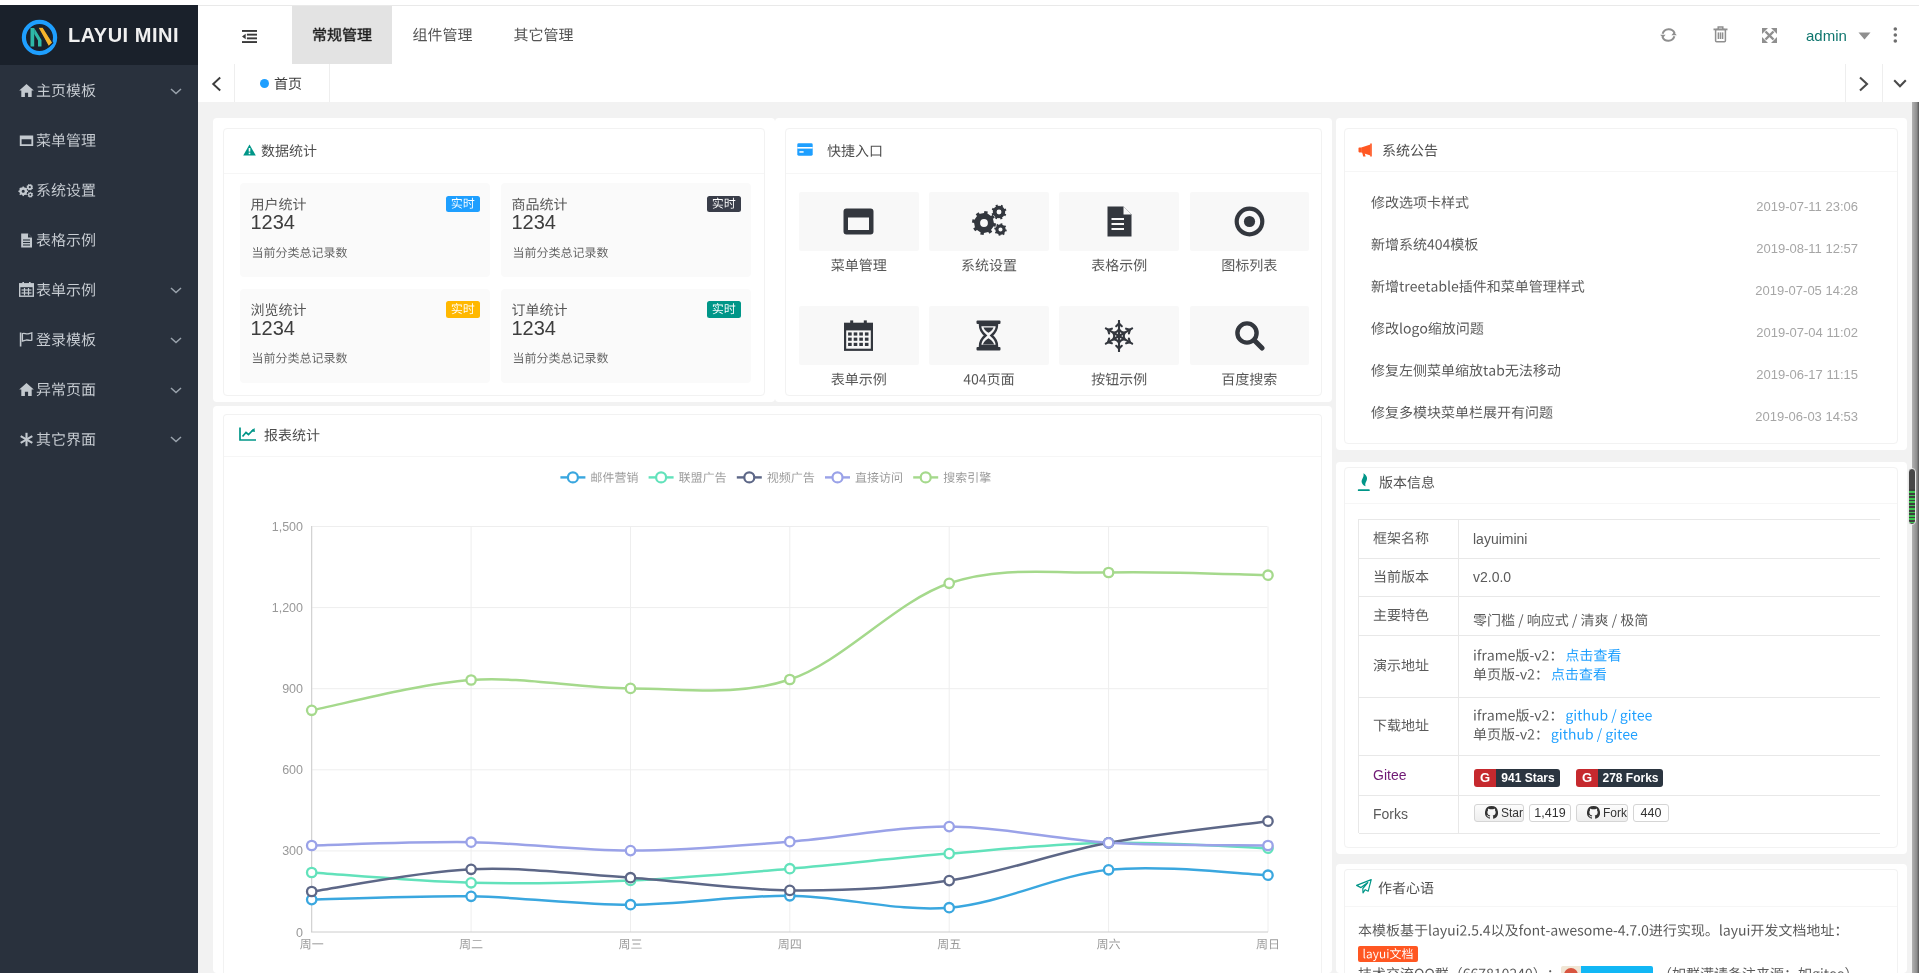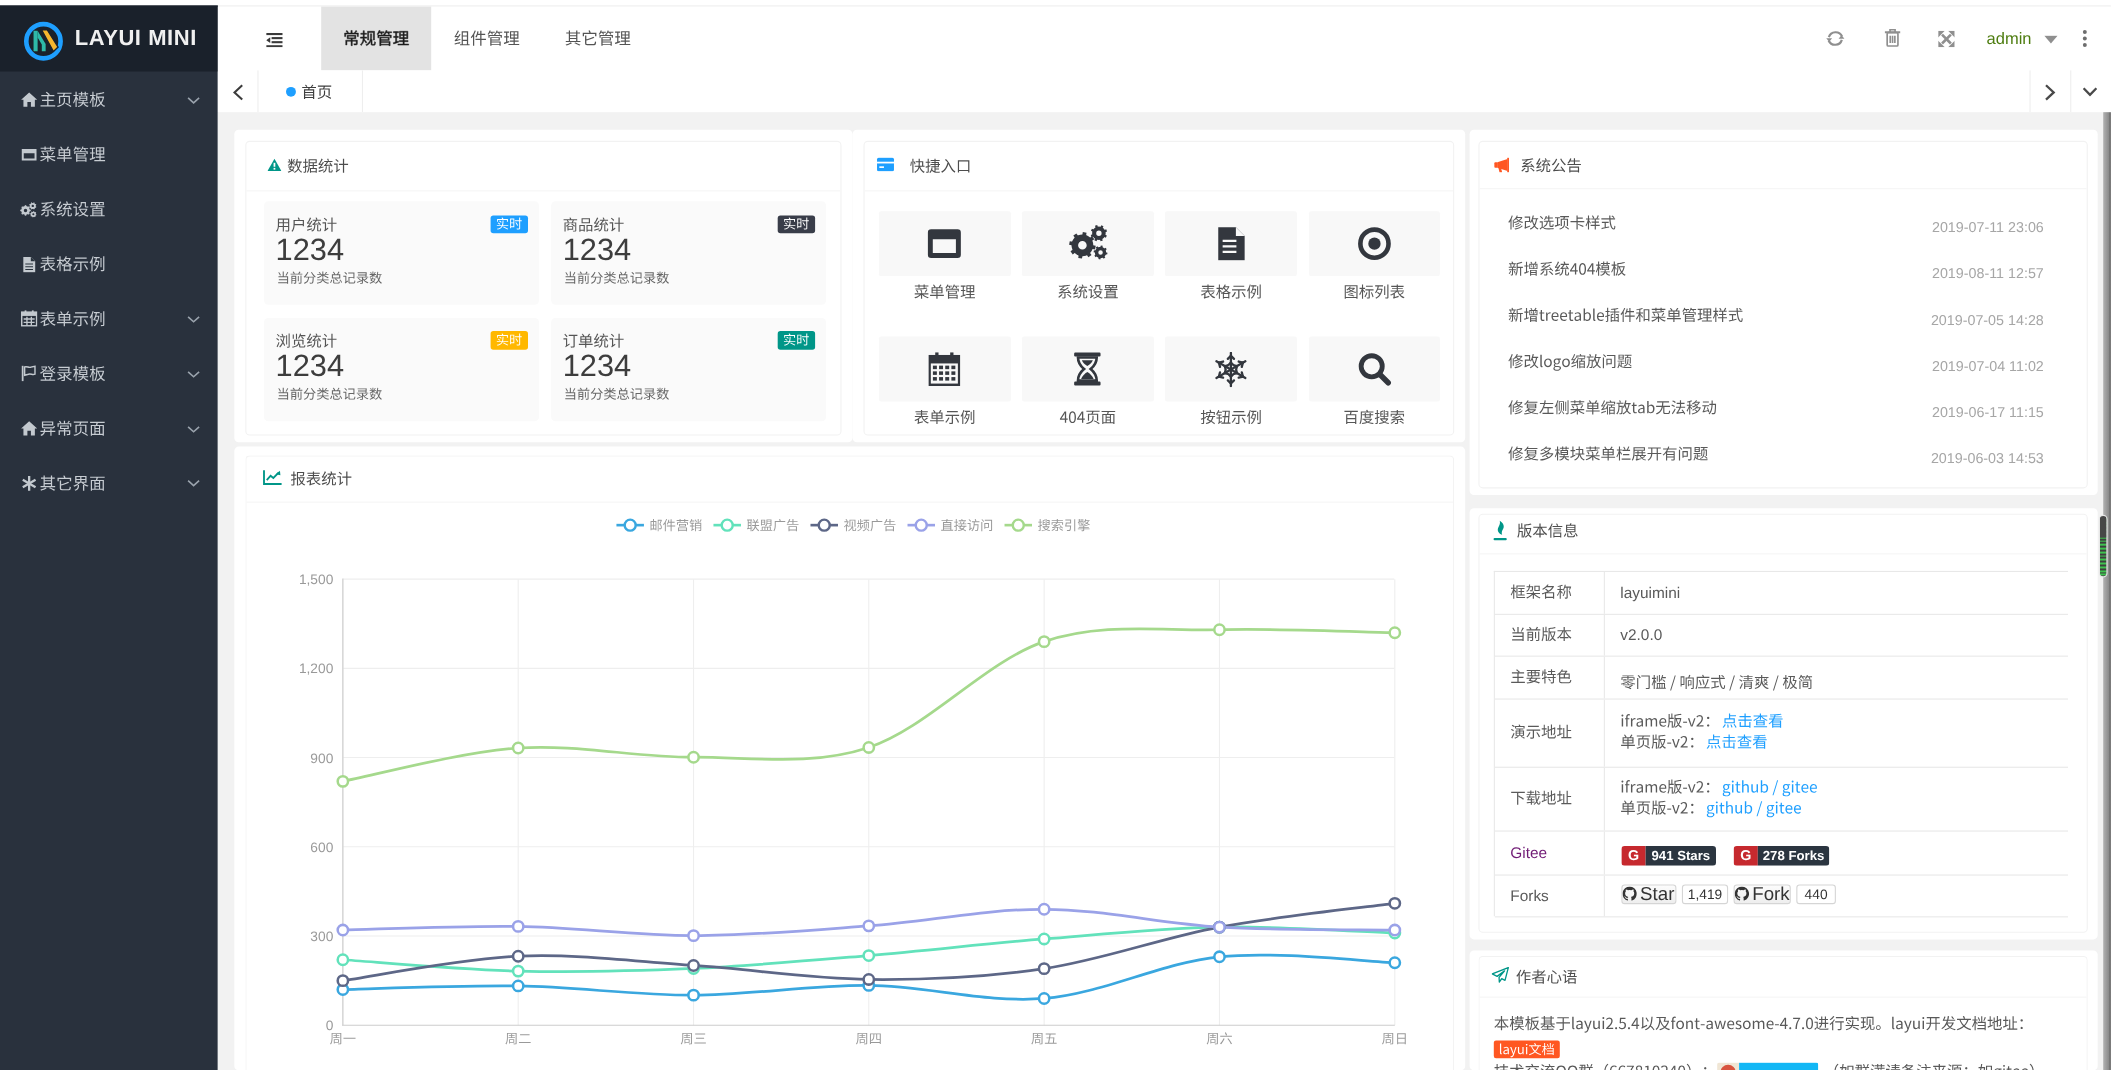--- a/index.html
+++ b/index.html
@@ -15,26 +15,26 @@
 #tabdot{left:260px;top:79px;width:9px;height:9px;border-radius:50%;background:#1E9FFF}
 #tabR1{left:1845px;top:64px;width:37px;height:38px;border-left:1px solid #eee}
 #tabR2{left:1882px;top:64px;width:37px;height:38px;border-left:1px solid #eee}
 #content{left:198px;top:102px;width:1721px;height:871px;background:#f2f2f2}
 .card{position:absolute;background:#fff;border-radius:4px}
 .panel{position:absolute;background:#fff;border:1px solid #f2f2f2;border-radius:4px}
 .phead{position:absolute;left:0;top:0;right:0;border-bottom:1px solid #f6f6f6}
 .statbox{position:absolute;background:#fafafa;border-radius:4px;width:250px;height:94px}
 .badge{position:absolute;width:34px;height:16.5px;border-radius:2.5px}
 .qbox{position:absolute;background:#f8f8f8;border-radius:2px;width:119.5px;height:59px}
-.num{position:absolute;font-size:28px;color:#3d3d3d}
+.num{position:absolute;font-size:20px;color:#3d3d3d}
 .date{position:absolute;font-size:13px;color:#a6a6a6;text-align:right;width:120px}
 .vt{position:absolute;border-top:1px solid #e8e8e8;border-left:1px solid #e8e8e8}
 .vrow{border-bottom:1px solid #e8e8e8;position:relative}
 .vcell1{position:absolute;left:0;top:0;bottom:0;width:99.5px;border-right:1px solid #e8e8e8}
-.gbtn{position:absolute;height:18px;border:1px solid #d5d5d5;border-radius:3px;background:linear-gradient(#fcfcfc,#eee);font-size:17px;color:#333;display:flex;align-items:center;justify-content:flex-start}
+.gbtn{position:absolute;height:18px;border:1px solid #d5d5d5;border-radius:3px;background:linear-gradient(#fcfcfc,#eee);font-size:12px;color:#333;display:flex;align-items:center;justify-content:flex-end}
 .gcnt{position:absolute;height:18px;border:1px solid #d5d5d5;border-radius:3px;background:#fff;font-size:12.5px;color:#333;display:flex;align-items:center;justify-content:center}
 #ovl{left:0;top:0;width:1919px;height:973px;pointer-events:none}
 </style></head>
 <body>
 <div class="abs" id="topline"></div>
 <div class="abs" id="side"></div>
 <div class="abs" id="logo"></div>
 <div class="abs" id="navbar"></div>
 <div class="abs" id="navtab-act"></div>
 <div class="abs" id="tabbar"></div>
@@ -150,21 +150,21 @@
     </svg>Fork</div>
 <div class="gcnt" style="left:1633px;top:803.5px;width:36px">440</div>
 
 <div class="abs" style="left:1358px;top:945.5px;width:60px;height:16.5px;background:#FF5722;border-radius:2px"></div>
 <div class="abs" style="left:1561px;top:966px;width:92px;height:18px;border-radius:2px;overflow:hidden">
 <div class="abs" style="left:0;top:0;width:20px;height:18px;background:#f0e6d5"></div>
 <div class="abs" style="left:3px;top:2px;width:14px;height:14px;border-radius:50%;background:#d8543f"></div>
 <div class="abs" style="left:20px;top:0;width:72px;height:18px;background:#12B7F5"></div>
 </div>
 
-<div class="abs" style="left:1806px;top:27px;font-size:15px;color:#4d7c0f">admin</div>
+<div class="abs" style="left:1806px;top:27px;font-size:15px;color:#0f766e">admin</div>
 
 <div class="abs" style="left:68px;top:24px;font-size:20px;font-weight:bold;color:#f0f0f0;letter-spacing:0.5px">LAYUI MINI</div>
 
 <div class="abs" style="left:1912px;top:102px;width:7px;height:871px;background:linear-gradient(90deg,#b2b2b2,#8d8d8d 70%,#555)"></div>
 <div class="abs" style="left:1907.5px;top:468px;width:8.5px;height:57px;border-radius:4.5px;border:1px solid #e8e8e8;background:linear-gradient(#474747 0 20px,rgba(0,0,0,0) 20px),repeating-linear-gradient(#3f3f3f 0 1.7px,#3ec44f 1.7px 3.4px)"></div>
 
 <svg class="abs" style="left:0;top:0" width="1919" height="973" viewBox="0 0 1919 973">
 <line x1="311.7" y1="526.5" x2="311.7" y2="932" stroke="#eee" stroke-width="1"></line>
     <line x1="471.1" y1="526.5" x2="471.1" y2="932" stroke="#eee" stroke-width="1"></line>
     <line x1="630.5" y1="526.5" x2="630.5" y2="932" stroke="#eee" stroke-width="1"></line>

